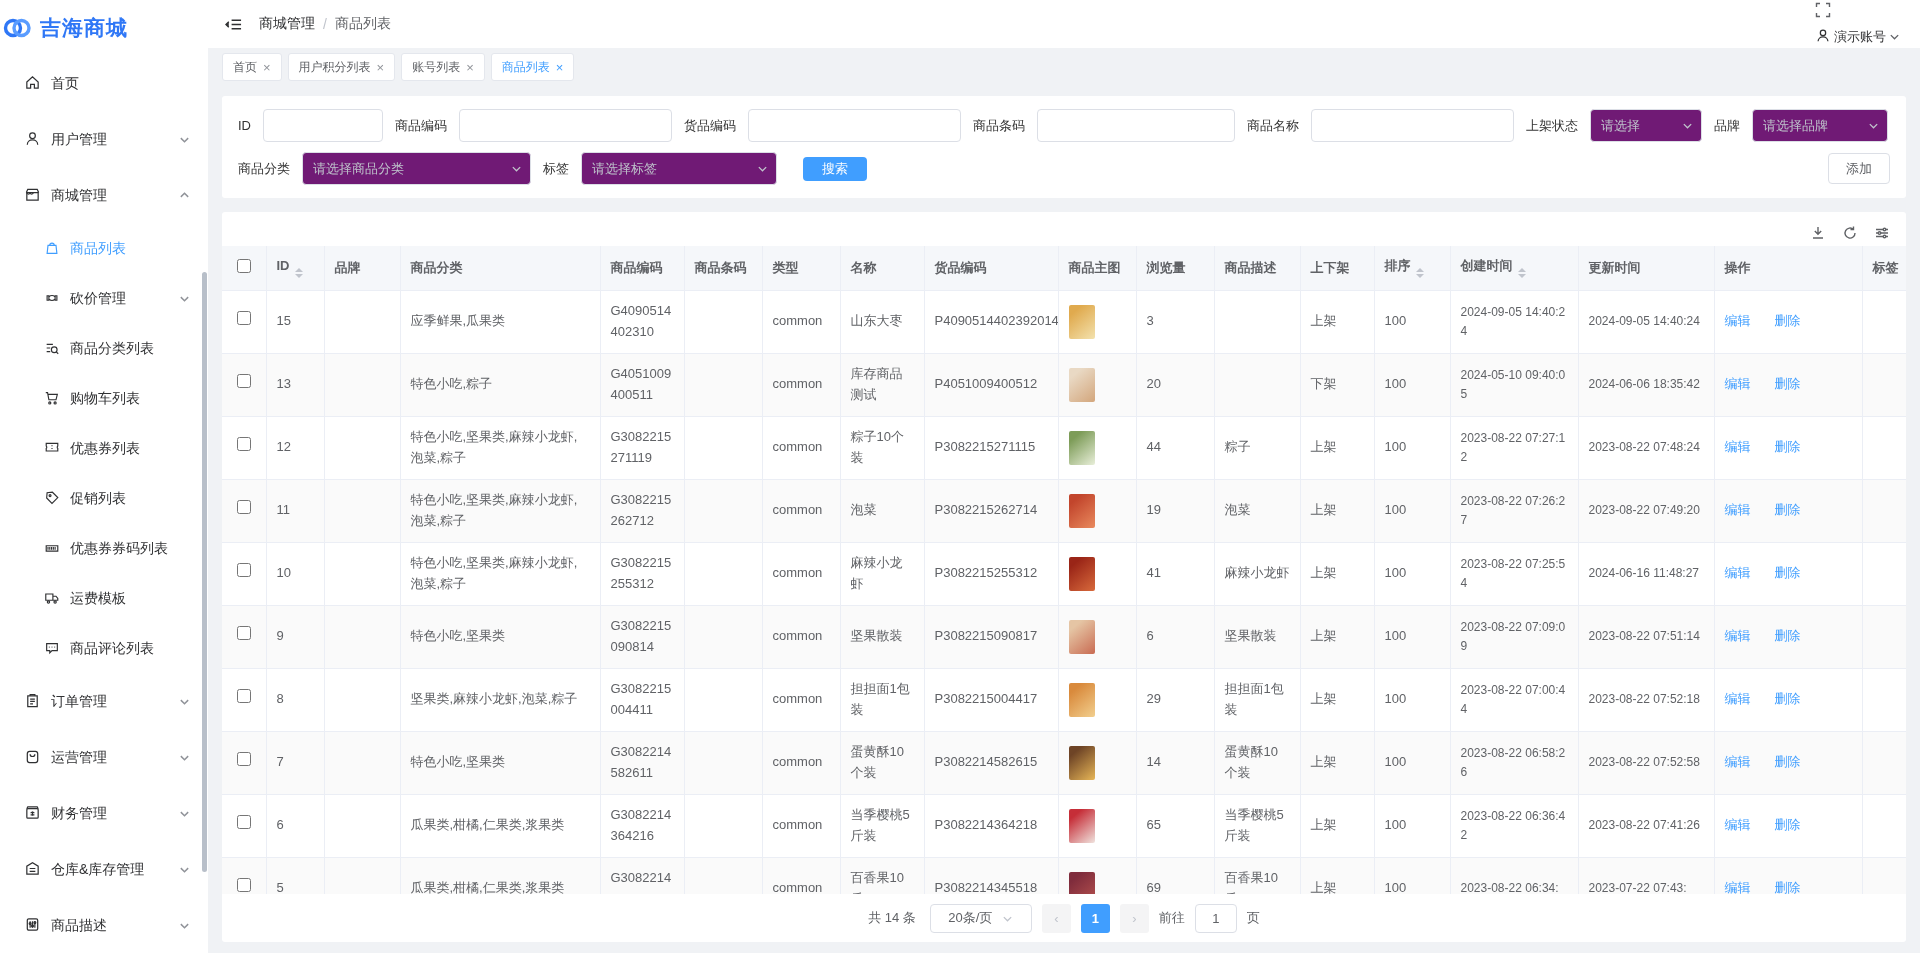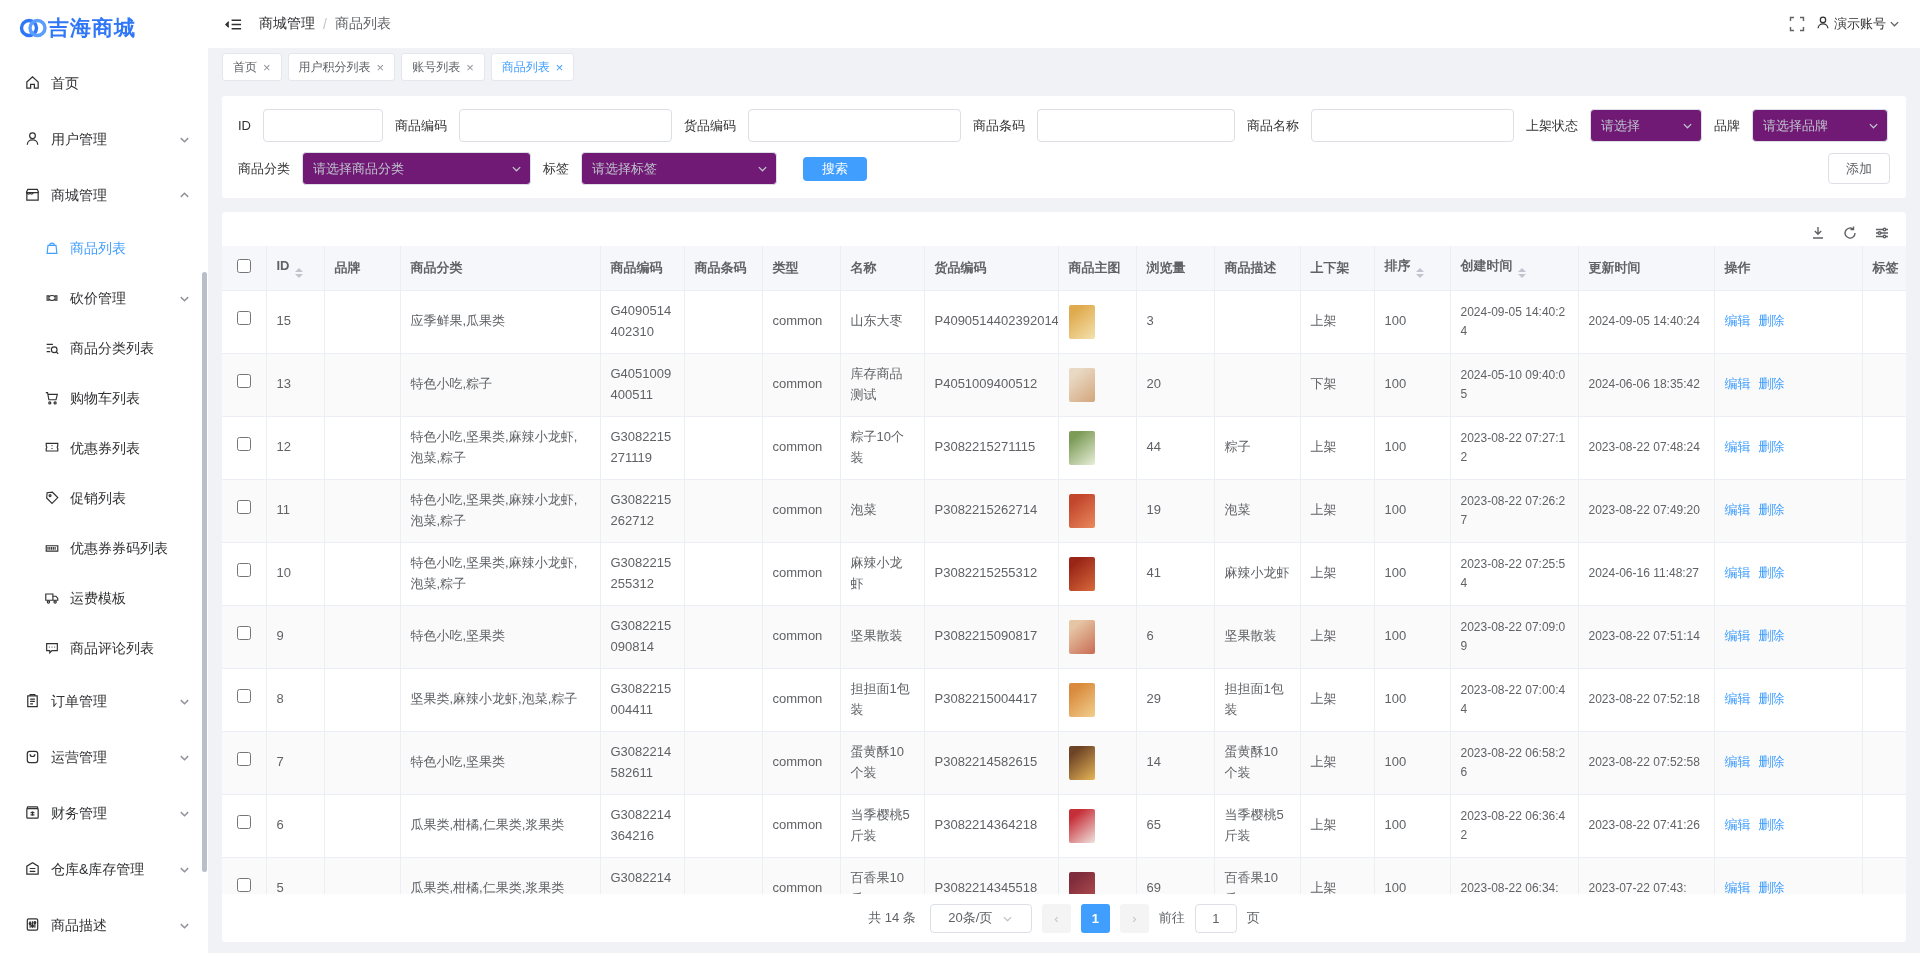--- a/index.html
+++ b/index.html
@@ -1,40 +1,40 @@
 <!DOCTYPE html>
 <html><head>
 <meta charset="utf-8">
 <style>
   * { margin:0; padding:0; box-sizing:border-box; }
   html,body { width:1920px; height:953px; overflow:hidden; font-family:"Liberation Sans","DejaVu Sans",sans-serif; font-size:13px; color:#606266; background:#f0f2f5; }
   body { display:flex; }
 
   
   aside { width:208px; height:953px; background:#fff; position:relative; flex-shrink:0; overflow:hidden; }
-  .logo { height:56px; display:flex; align-items:center; padding-left:18px; }
+  .logo { height:56px; display:flex; align-items:center; padding-left:2px; gap:8px; }
   .logo-text { font-size:21px; font-weight:bold; color:#2f77f6; letter-spacing:1px; }
   .menu-item { height:56px; display:flex; align-items:center; padding:0 18px 0 24px; gap:10px; cursor:pointer; color:#303133; font-size:14px; }
   .menu-item.sub { height:50px; padding-left:44px; }
   .menu-item .chev { margin-left:auto; }
   .menu-item.active { color:#409eff; }
   .menu-item.active svg { stroke:#409eff; }
   .menu-item svg { stroke:#303133; fill:none; stroke-width:1.3; flex-shrink:0; }
   .chev svg { stroke:#909399; stroke-width:1.6; }
   .side-scrollbar { position:absolute; right:1px; top:272px; width:5px; height:600px; background:#b8bfc9; border-radius:3px; }
 
   
   main { flex:1; display:flex; flex-direction:column; height:953px; overflow:hidden; }
   .topbar { height:48px; background:#fff; display:flex; align-items:center; padding:0 20px 0 16px; flex-shrink:0; }
   .collapse-btn { cursor:pointer; display:flex; margin-right:16px; }
   .breadcrumb { display:flex; align-items:center; gap:8px; font-size:14px; }
   .bc-1 { color:#303133; }
   .bc-sep { color:#c0c4cc; }
   .bc-2 { color:#606266; }
-  .topbar-right { margin-left:auto; display:flex; align-items:center; gap:10px; }
+  .topbar-right { margin-left:auto; display:flex; gap:10px;flex-direction:column; }
   .username { font-size:13px; color:#303133; }
 
   
   .tabs-bar { height:38px; display:flex; align-items:center; gap:6px; padding:0 14px; flex-shrink:0; }
   .tab-chip { height:28px; background:#fff; border:1px solid #e4e7ed; border-radius:3px; display:flex; align-items:center; gap:6px; padding:0 10px; font-size:12px; color:#606266; cursor:pointer; }
   .tab-chip .x { color:#909399; font-size:13px; line-height:1; }
   .tab-chip.active { color:#409eff; }
   .tab-chip.active .x { color:#409eff; }
 
   
@@ -63,21 +63,21 @@
   td.c-item-code, td.c-date { white-space:normal; }
   td.c-item-code { white-space:nowrap; overflow:hidden; }
   td.c-date { font-size:12px; }
   .cb { width:14px; height:14px; accent-color:#409eff; cursor:pointer; }
   .caret { display:inline-flex; flex-direction:column; margin-left:5px; vertical-align:-2px; }
   .caret i { width:0; height:0; border:4px solid transparent; display:block; }
   .caret .up { border-bottom-color:#c0c4cc; border-top-width:0; margin-bottom:2px; }
   .caret .dn { border-top-color:#c0c4cc; border-bottom-width:0; }
   .thumb { width:26px; height:34px; border-radius:2px; cursor:pointer; }
   td a { color:#409eff; text-decoration:none; cursor:pointer; font-size:13px; }
-  td a + a { margin-left:8px; }
+  td a + a { margin-left:24px; }
 
   
   .pager { height:48px; display:flex; align-items:center; justify-content:center; gap:10px; flex-shrink:0; font-size:13px; color:#606266; }
   .pager .total { margin-right:4px; }
   .size-select { width:102px; height:29px; border:1px solid #dcdfe6; border-radius:4px; display:flex; align-items:center; justify-content:center; gap:10px; cursor:pointer; background:#fff; }
   .pg-btn { min-width:29px; height:29px; border-radius:3px; background:#f4f4f5; color:#c0c4cc; display:flex; align-items:center; justify-content:center; cursor:pointer; font-size:13px; }
   .pg-btn.num { background:#409eff; color:#fff; font-weight:bold; }
   .goto-input { width:42px; height:29px; border:1px solid #dcdfe6; border-radius:4px; text-align:center; font-size:13px; color:#606266; outline:none; }
 </style>
 </head>

